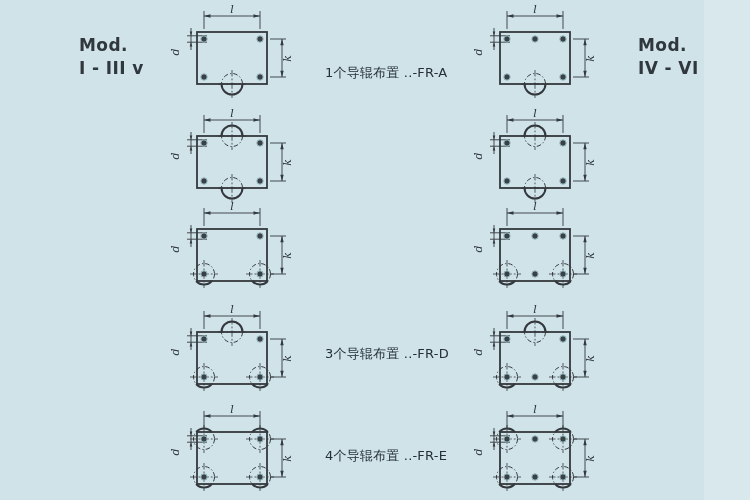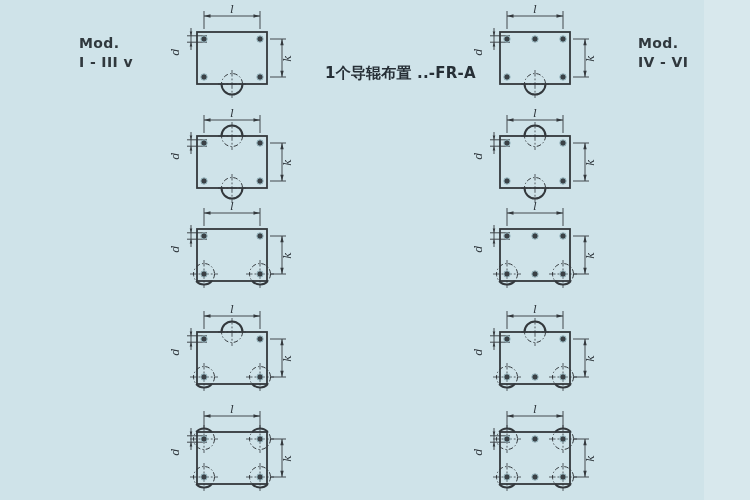--- a/index.html
+++ b/index.html
@@ -1,24 +1,24 @@
 <!DOCTYPE html>
 <html><head>
 <meta charset="utf-8">
 <style>
   html,body{margin:0;padding:0;background:#888;}
   .page{position:relative;width:750px;height:500px;background:#cfe3e9;overflow:hidden;
         font-family:"DejaVu Sans",sans-serif;}
   .edge-strip{position:absolute;right:0;top:0;width:46px;height:100%;
         background:rgba(255,255,255,0.20);}
-  .hdr{position:absolute;font-size:14px;font-weight:bold;color:#30383d;
+  .hdr{position:absolute;font-size:17px;font-weight:bold;color:#30383d;
         line-height:1.35;letter-spacing:.4px;}
   .hdr-left{left:79px;top:34px;}
   .hdr-right{left:638px;top:34px;}
-  .rowlabel{position:absolute;font-size:15px;font-weight:bold;color:#262f36;
+  .rowlabel{position:absolute;font-size:13px;font-weight:normal;color:#262f36;
         white-space:nowrap;letter-spacing:.2px;}
   .diag{position:absolute;width:130px;height:100px;}
 </style>
 </head>
 <body>
 
 <div class="page">
 
   <div class="edge-strip"></div>
 
@@ -259,20 +259,21 @@
       <path d="M 29.173762078750734 82 A 10.5 10.5 0 0 0 44.826237921249266 82" fill="none" stroke="#33383c" stroke-width="2"></path>
       <line x1="93" y1="61" x2="93" y2="89" stroke="#33383c" stroke-width="0.8" fill="none" stroke-dasharray="6.5 2 1.8 2"></line>
       <line x1="79" y1="75" x2="107" y2="75" stroke="#33383c" stroke-width="0.8" fill="none" stroke-dasharray="6.5 2 1.8 2"></line>
       <circle cx="93" cy="75" r="10.5" fill="none" stroke="#33383c" stroke-width="1" stroke-dasharray="4.5 2.2 1.2 2.2"></circle>
       <path d="M 85.17376207875074 82 A 10.5 10.5 0 0 0 100.82623792124926 82" fill="none" stroke="#33383c" stroke-width="2"></path>
       <circle cx="37" cy="37" r="3.2" fill="#3a4146" stroke="#9fc0c9" stroke-width="1"></circle>
       <circle cx="93" cy="37" r="3.2" fill="#3a4146" stroke="#9fc0c9" stroke-width="1"></circle>
       <circle cx="37" cy="75" r="3.2" fill="#3a4146" stroke="#9fc0c9" stroke-width="1"></circle>
       <circle cx="93" cy="75" r="3.2" fill="#3a4146" stroke="#9fc0c9" stroke-width="1"></circle>
     </svg>
+  <div class="rowlabel" style="left:325px;top:345px">3个导辊布置 ..-FR-D</div>
   <svg id="d3R" class="diag" viewBox="0 0 130 100" style="left:470px;top:302px">
       <line x1="37" y1="9" x2="37" y2="27" stroke="#33383c" stroke-width="0.9" fill="none"></line>
       <line x1="93" y1="9" x2="93" y2="27" stroke="#33383c" stroke-width="0.9" fill="none"></line>
       <line x1="37" y1="14" x2="93" y2="14" stroke="#33383c" stroke-width="0.9" fill="none"></line>
       <polygon points="37,14 43.5,12.3 43.5,15.7" fill="#33383c"></polygon>
       <polygon points="93,14 86.5,12.3 86.5,15.7" fill="#33383c"></polygon>
       <text x="65" y="10.5" fill="#2b3238" font-size="11" font-style="italic" font-family="&quot;DejaVu Serif&quot;, serif" text-anchor="middle">l</text>
       <line x1="103" y1="37" x2="119" y2="37" stroke="#33383c" stroke-width="0.9" fill="none"></line>
       <line x1="103" y1="75" x2="119" y2="75" stroke="#33383c" stroke-width="0.9" fill="none"></line>
       <line x1="115" y1="37" x2="115" y2="75" stroke="#33383c" stroke-width="0.9" fill="none"></line>
@@ -339,20 +340,21 @@
       <path d="M 29.173762078750734 82 A 10.5 10.5 0 0 0 44.826237921249266 82" fill="none" stroke="#33383c" stroke-width="2"></path>
       <line x1="93" y1="61" x2="93" y2="89" stroke="#33383c" stroke-width="0.8" fill="none" stroke-dasharray="6.5 2 1.8 2"></line>
       <line x1="79" y1="75" x2="107" y2="75" stroke="#33383c" stroke-width="0.8" fill="none" stroke-dasharray="6.5 2 1.8 2"></line>
       <circle cx="93" cy="75" r="10.5" fill="none" stroke="#33383c" stroke-width="1" stroke-dasharray="4.5 2.2 1.2 2.2"></circle>
       <path d="M 85.17376207875074 82 A 10.5 10.5 0 0 0 100.82623792124926 82" fill="none" stroke="#33383c" stroke-width="2"></path>
       <circle cx="37" cy="37" r="3.2" fill="#3a4146" stroke="#9fc0c9" stroke-width="1"></circle>
       <circle cx="93" cy="37" r="3.2" fill="#3a4146" stroke="#9fc0c9" stroke-width="1"></circle>
       <circle cx="37" cy="75" r="3.2" fill="#3a4146" stroke="#9fc0c9" stroke-width="1"></circle>
       <circle cx="93" cy="75" r="3.2" fill="#3a4146" stroke="#9fc0c9" stroke-width="1"></circle>
     </svg>
+  <div class="rowlabel" style="left:325px;top:447px">4个导辊布置 ..-FR-E</div>
   <svg id="d4R" class="diag" viewBox="0 0 130 100" style="left:470px;top:402px">
       <line x1="37" y1="9" x2="37" y2="27" stroke="#33383c" stroke-width="0.9" fill="none"></line>
       <line x1="93" y1="9" x2="93" y2="27" stroke="#33383c" stroke-width="0.9" fill="none"></line>
       <line x1="37" y1="14" x2="93" y2="14" stroke="#33383c" stroke-width="0.9" fill="none"></line>
       <polygon points="37,14 43.5,12.3 43.5,15.7" fill="#33383c"></polygon>
       <polygon points="93,14 86.5,12.3 86.5,15.7" fill="#33383c"></polygon>
       <text x="65" y="10.5" fill="#2b3238" font-size="11" font-style="italic" font-family="&quot;DejaVu Serif&quot;, serif" text-anchor="middle">l</text>
       <line x1="103" y1="37" x2="119" y2="37" stroke="#33383c" stroke-width="0.9" fill="none"></line>
       <line x1="103" y1="75" x2="119" y2="75" stroke="#33383c" stroke-width="0.9" fill="none"></line>
       <line x1="115" y1="37" x2="115" y2="75" stroke="#33383c" stroke-width="0.9" fill="none"></line>

